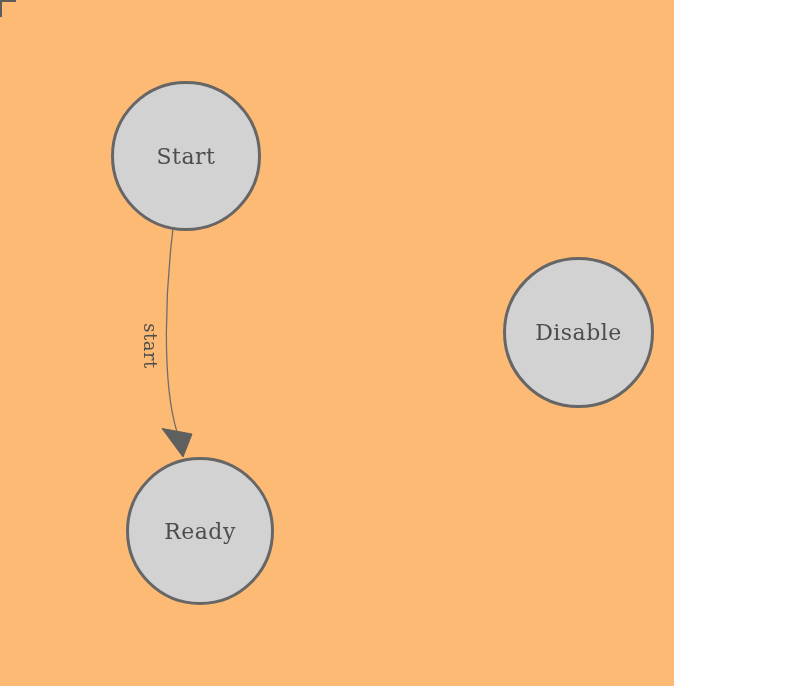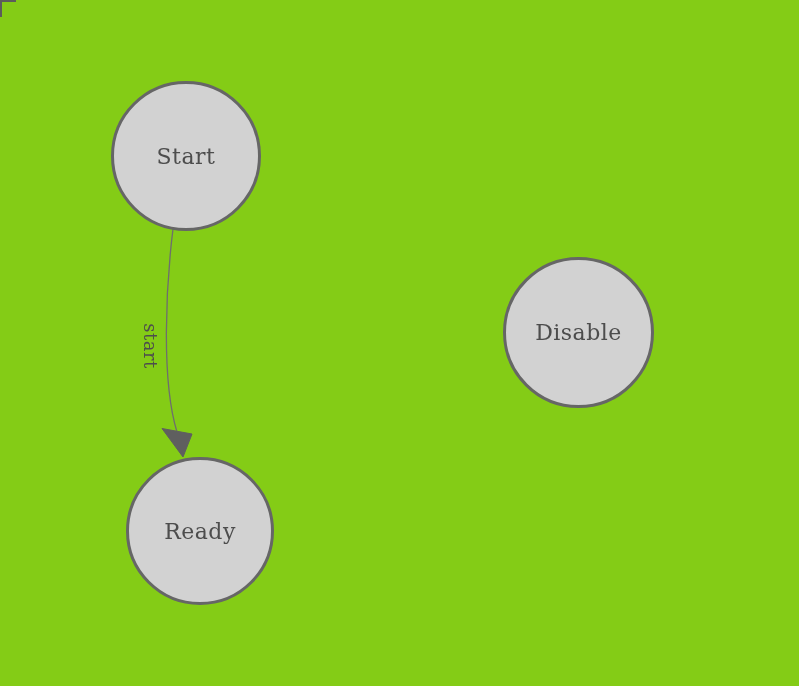--- a/index.html
+++ b/index.html
@@ -4,22 +4,22 @@
 <style>
   * { margin: 0; padding: 0; box-sizing: border-box; }
   html, body {
     width: 799px; height: 686px;
     background: #ffffff;
     overflow: hidden;
     font-family: "DejaVu Serif", "Liberation Serif", serif;
   }
   .canvas {
     position: relative;
-    width: 799px; height: 686px;
-    background: #84cc16;
+    width: 674px; height: 686px;
+    background: #fdba74;
   }
   
   .corner-mark {
     position: absolute;
     left: 0; top: 0;
     width: 16px; height: 17px;
     border-left: 2px solid #5c5c5c;
     border-top: 2px solid #5c5c5c;
   }
   

